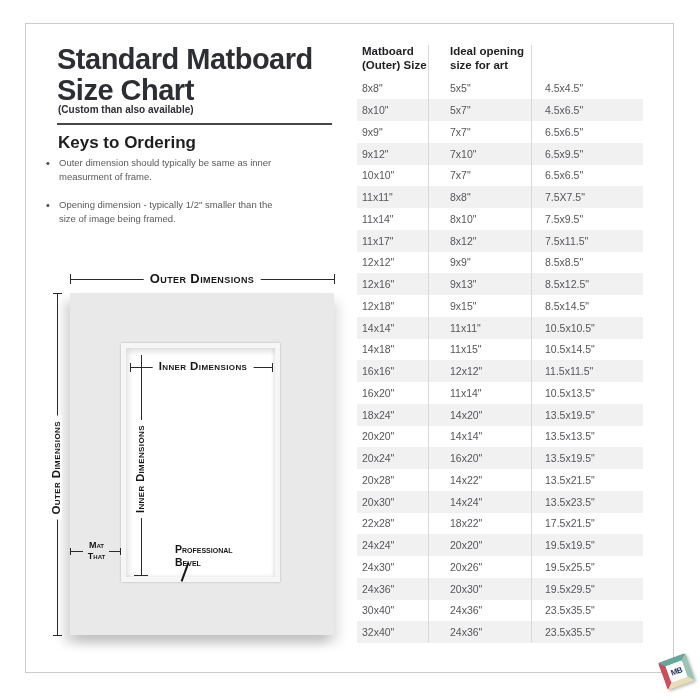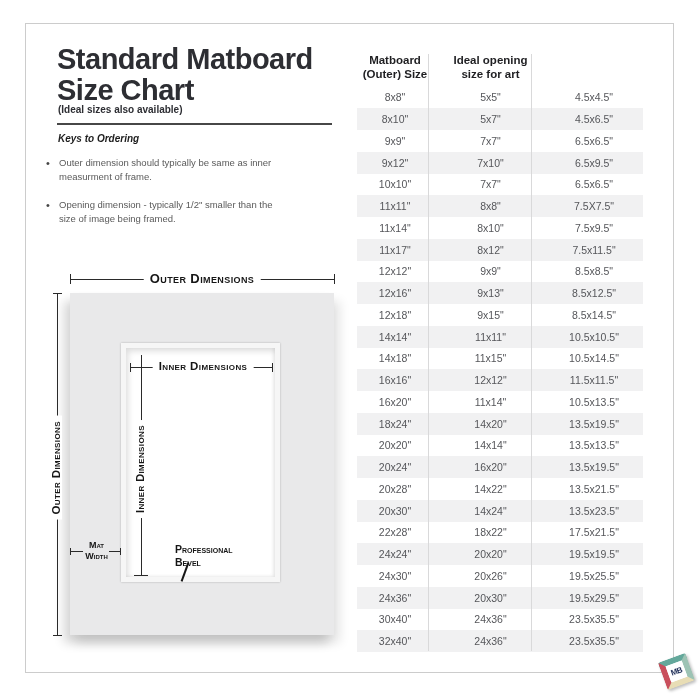--- a/index.html
+++ b/index.html
@@ -19,21 +19,21 @@
     font-size:29px; font-weight:bold; line-height:1.06; letter-spacing:-0.5px;
     color:#2d2e33; white-space:pre-line;
   }
   .subtitle {
     position:absolute; left:58px; top:104px;
     font-size:10px; font-weight:bold; color:#2d2e33;
   }
   .divider { position:absolute; left:57px; top:123px; width:275px; height:2px; background:#474747; }
   .keys-heading {
     position:absolute; left:58px; top:133px;
-    font-size:10px; font-weight:bold; color:#1e1e1e;font-style:italic;
+    font-size:17px; font-weight:bold; color:#1e1e1e;
   }
   .keys-list { position:absolute; left:46px; top:156px; width:278px; list-style:none; }
   .keys-list li {
     position:relative; padding-left:13px; margin-bottom:13px;
     font-size:9.5px; line-height:1.5; color:#5a5a5a; white-space:pre-line;
   }
   .keys-list li::before { content:"\2022"; position:absolute; left:0; top:-1px; color:#444; font-size:11px; }
 
   
   .matboard {
@@ -62,21 +62,21 @@
     color:#161616; white-space:pre-line;
   }
   .bevel-label {
     position:absolute; left:175px; top:543px; width:72px; text-align:left;
     font-size:10.5px; font-weight:bold; font-variant:small-caps; line-height:1.25;
     color:#161616; white-space:pre-line;
   }
   .bevel-slash { position:absolute; left:184px; top:562px; width:2px; height:20px; background:#161616; transform:rotate(20deg); }
 
   
-  .size-table { position:absolute; left:357px; top:54px; width:286px;text-align:center; }
+  .size-table { position:absolute; left:357px; top:45px; width:286px; }
   .thead { display:grid; grid-template-columns:71px 103px 112px; }
   .thead > div {
     font-size:11.5px; font-weight:bold; line-height:1.2; color:#1f1f22; white-space:pre-line;
   }
   .trows { margin-top:5px; }
   .trow { display:grid; grid-template-columns:71px 103px 112px; height:21.75px; align-items:center; }
   .trow.alt { background:#f1f1f2; }
   .trow > div { font-size:10.5px; color:#55565a; }
   .thead > div:nth-child(1), .trow > div:nth-child(1) { padding-left:5px; }
   .thead > div:nth-child(2), .trow > div:nth-child(2) { padding-left:22px; }
@@ -96,21 +96,21 @@
   .logo span { font-size:8px; font-weight:bold; color:#26355d; letter-spacing:-0.5px; }
 </style>
 </head>
 <body>
 
 <div class="canvas">
   <div class="page-border"></div>
 
   <div class="title">Standard Matboard
 Size Chart</div>
-  <div class="subtitle">(Ideal sizes also available)</div>
+  <div class="subtitle">(Custom than also available)</div>
   <div class="divider"></div>
   <div class="keys-heading">Keys to Ordering</div>
   <ul class="keys-list">
       <li>Outer dimension should typically be same as inner
 measurment of frame.</li>
       <li>Opening dimension - typically 1/2" smaller than the
 size of image being framed.</li>
     </ul>
 
   <div class="matboard"></div>
@@ -133,21 +133,21 @@
 
   <div class="dline" style="left:141px; top:355px; width:1px; height:220px;"></div>
   <div class="dline" style="left:134px; top:575px; width:14px; height:1px;"></div>
   <div class="vlabel" style="left:134px; top:420px; font-size:11px;">Inner Dimensions</div>
 
   <div class="dline" style="left:70px; top:551px; width:13px; height:1px;"></div>
   <div class="dline" style="left:109px; top:551px; width:12px; height:1px;"></div>
   <div class="dline" style="left:70px; top:548px; width:1px; height:7px;"></div>
   <div class="dline" style="left:120px; top:548px; width:1px; height:7px;"></div>
   <div class="matwidth-label">Mat
-Width</div>
+That</div>
 
   <div class="bevel-label">Professional
 Bevel</div>
   <div class="bevel-slash"></div>
 
   <div class="size-table">
     <div class="thead">
       <div>Matboard
 (Outer) Size</div>
       <div>Ideal opening

